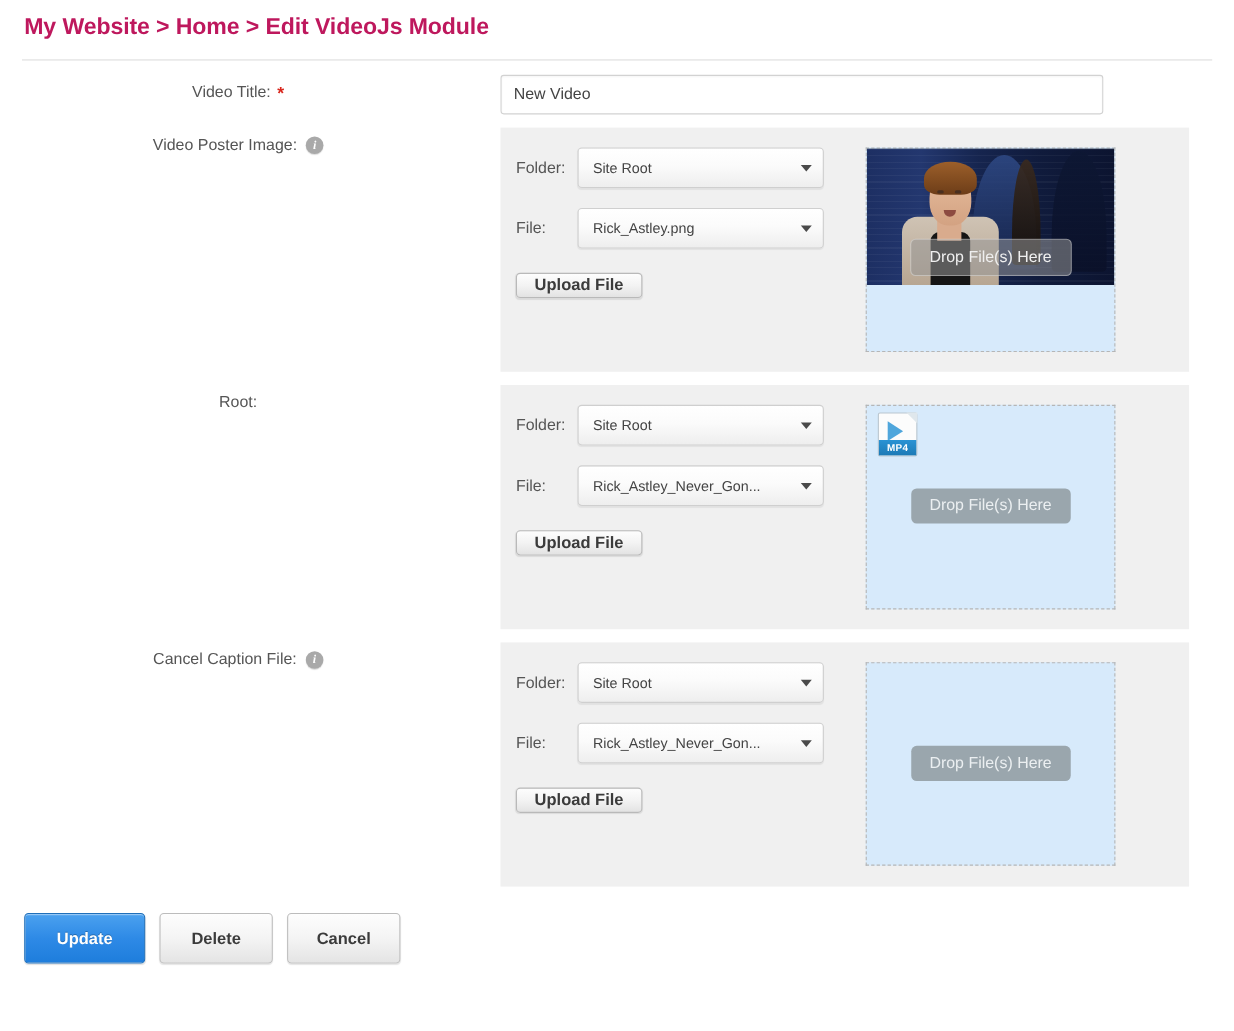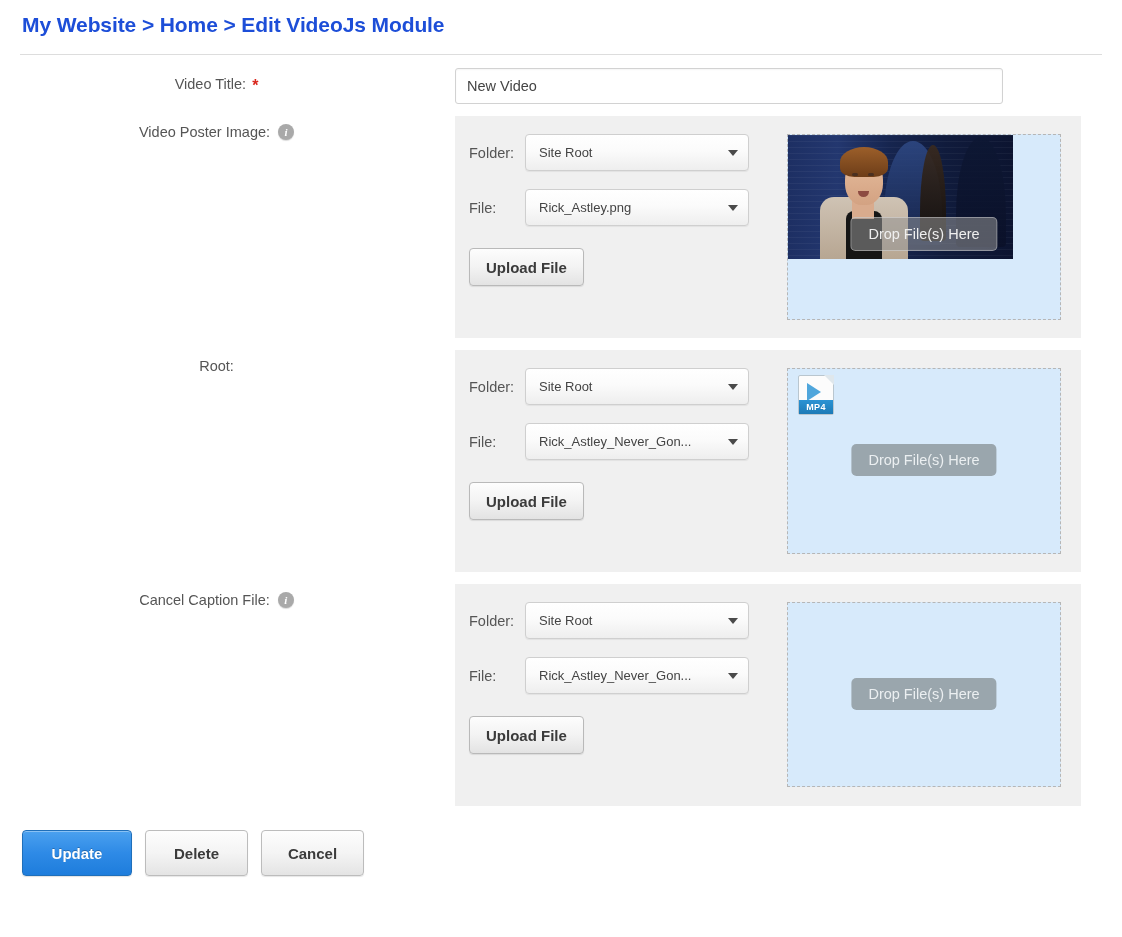--- a/index.html
+++ b/index.html
@@ -17,21 +17,21 @@
     position: relative;
   }
 
   
   .page-header {
     padding: 12px 0 0 22px;
   }
   .breadcrumb-title {
     font-size: 21px;
     font-weight: bold;
-    color: #1d4ed8;
+    color: #be185d;
     letter-spacing: -0.1px;
     line-height: 26px;
   }
   .header-rule {
     margin: 16px 20px 0 20px;
     height: 1px;
     background: #dddddd;
   }
 
   
@@ -153,42 +153,42 @@
   .caret {
     width: 0; height: 0;
     border-left: 5px solid transparent;
     border-right: 5px solid transparent;
     border-top: 6px solid #4a4a4a;
     flex: 0 0 auto;
     margin-left: 4px;
   }
   .upload-btn {
     margin-top: 4px;
-    height: 38px;
+    height: 23px;
     min-width: 105px;
     box-sizing: border-box;
     padding: 0 16px;
     border: 1px solid #b9b9b9;
     border-radius: 4px;
     background: linear-gradient(to bottom, #fdfdfd 0%, #f3f3f3 50%, #e3e3e3 100%);
     box-shadow: 0 1px 1px rgba(0,0,0,0.09);
     font-family: "Liberation Sans", sans-serif;
     font-size: 15px;
     font-weight: bold;
     color: #3b3b3b;
     cursor: pointer;
   }
 
   
   .dropzone-wrap {
     flex: 0 0 auto;
     padding-left: 13px;
   }
   .dropzone {
-    width: 274px;
+    width: 227px;
     box-sizing: border-box;
     border: 1px dashed #b6b6b6;
     background: #d7eafb;
     position: relative;
     overflow: hidden;
   }
   .dz-tall { height: 186px; }
   .dz-short { height: 185px; }
 
   .thumb {

